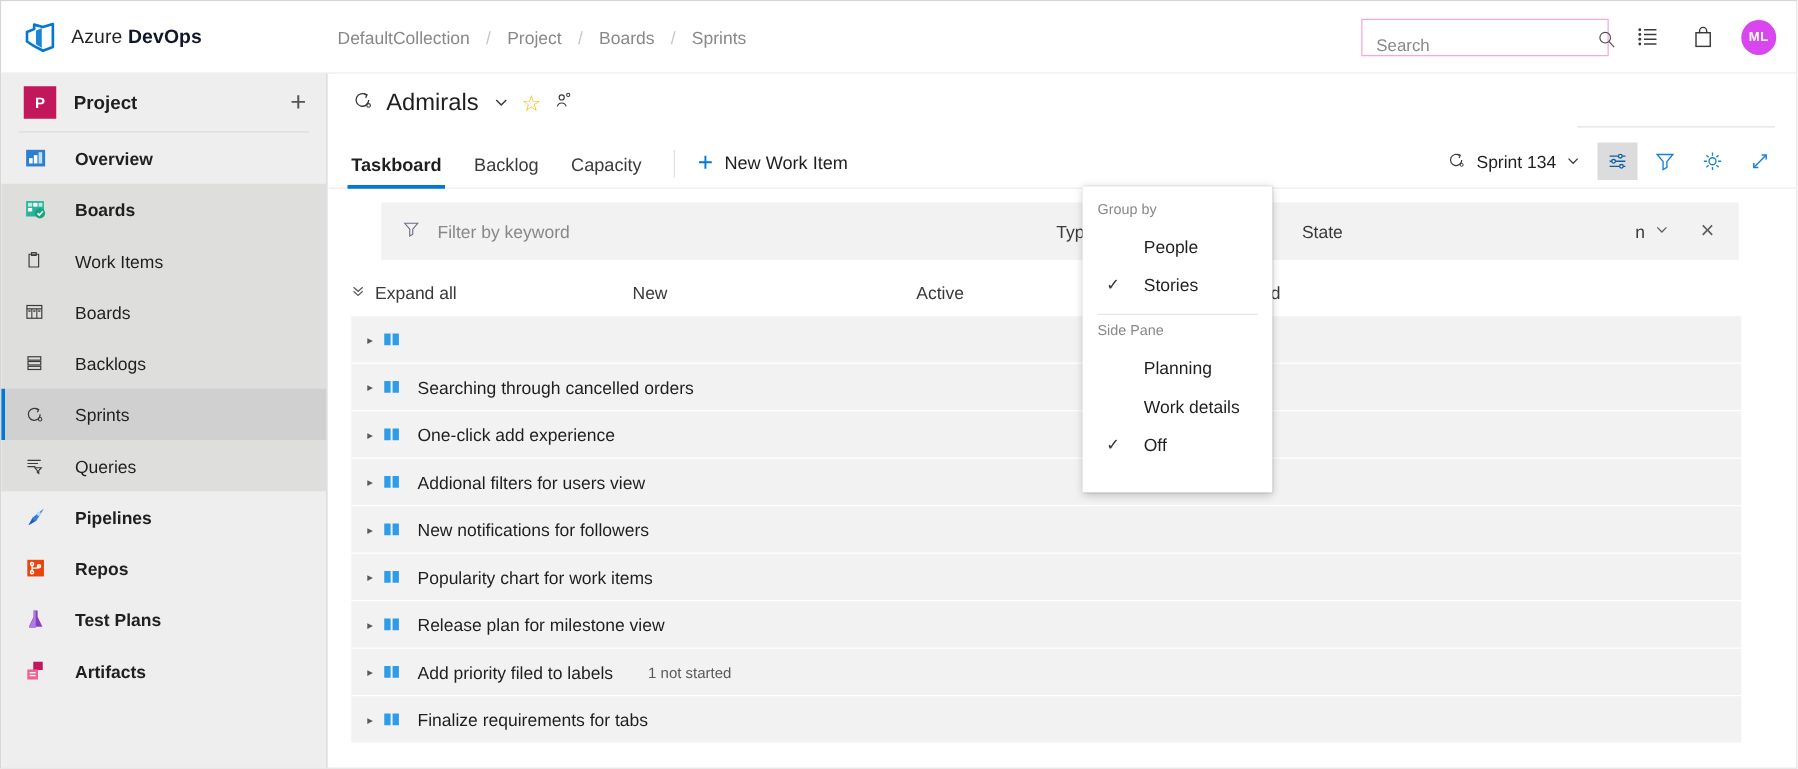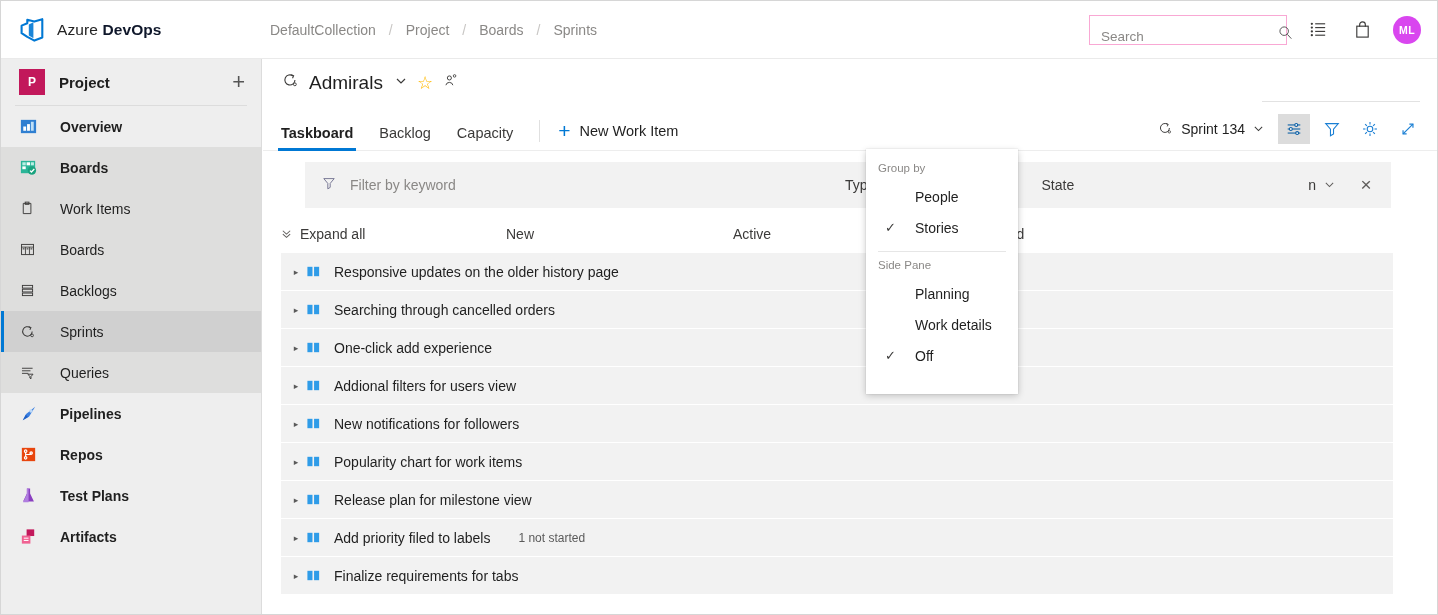--- a/index.html
+++ b/index.html
@@ -579,21 +579,20 @@
 
     <div class="rows" style="top:194px;">
       <div class="row">
         <span class="chev-r">▸</span>
         <span class="wi-ico">
           <svg viewBox="0 0 16 16" width="15" height="15">
             <rect x="1.5" y="3" width="5.4" height="10" fill="#2f9ce8"></rect>
               <rect x="8.6" y="3" width="5.4" height="10" fill="#2f9ce8"></rect>
           </svg>
         </span>
-        <span class="wi-title">Responsive updates on the older history page</span>
         <span class="wi-meta"></span>
       </div>
       <div class="row">
         <span class="chev-r">▸</span>
         <span class="wi-ico">
           <svg viewBox="0 0 16 16" width="15" height="15">
             <rect x="1.5" y="3" width="5.4" height="10" fill="#2f9ce8"></rect>
               <rect x="8.6" y="3" width="5.4" height="10" fill="#2f9ce8"></rect>
           </svg>
         </span>

